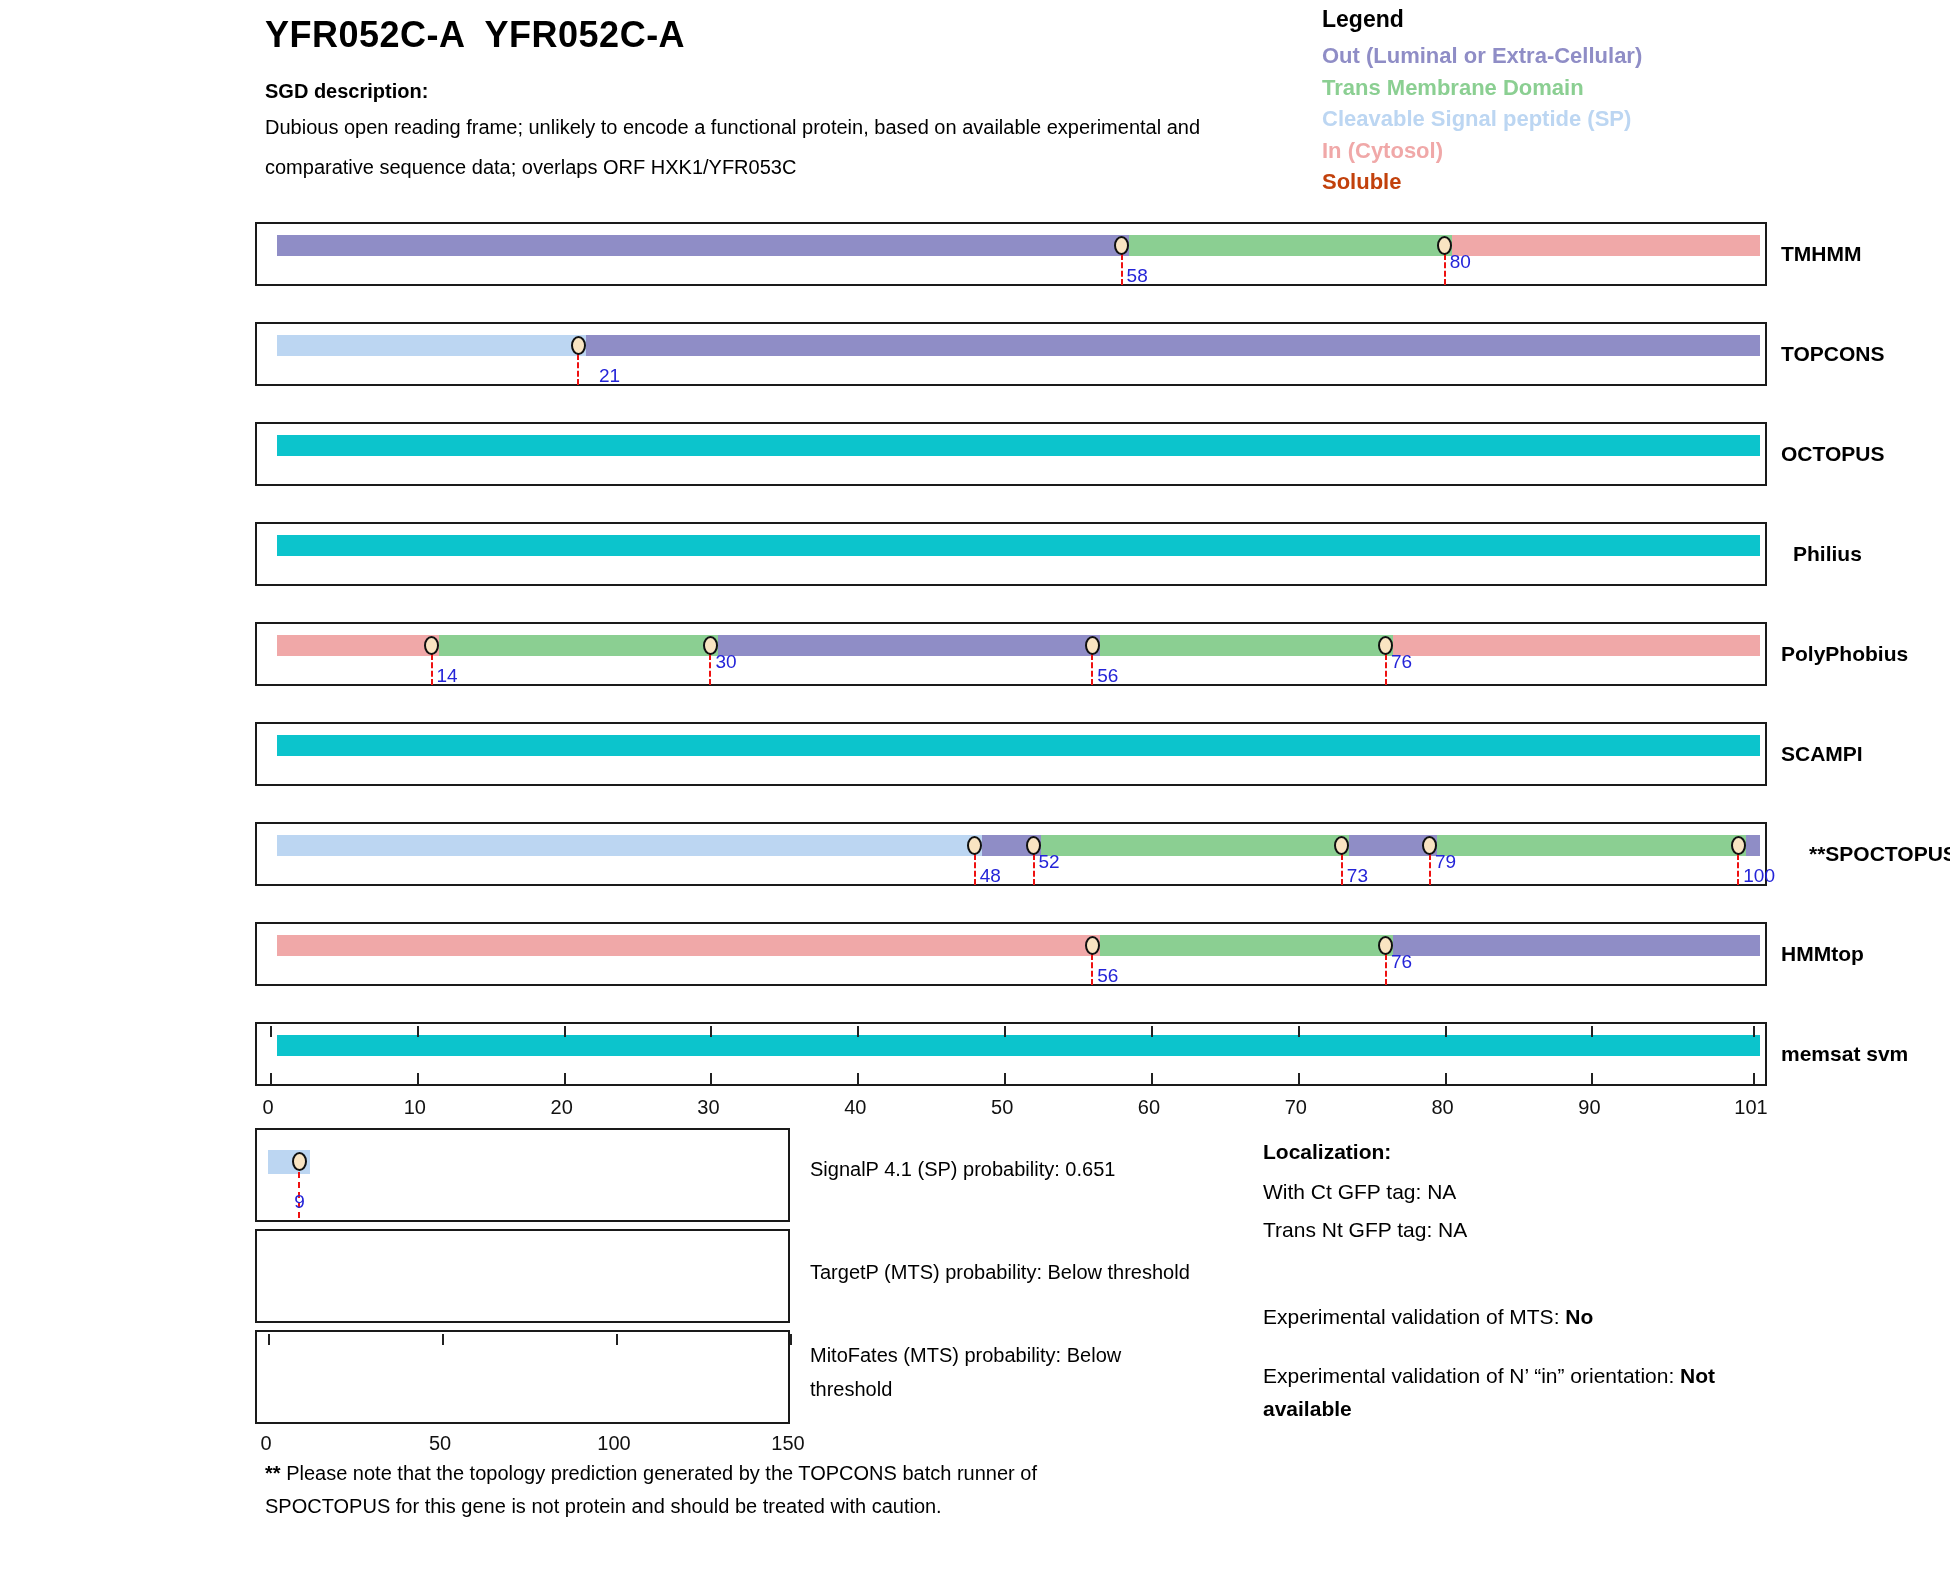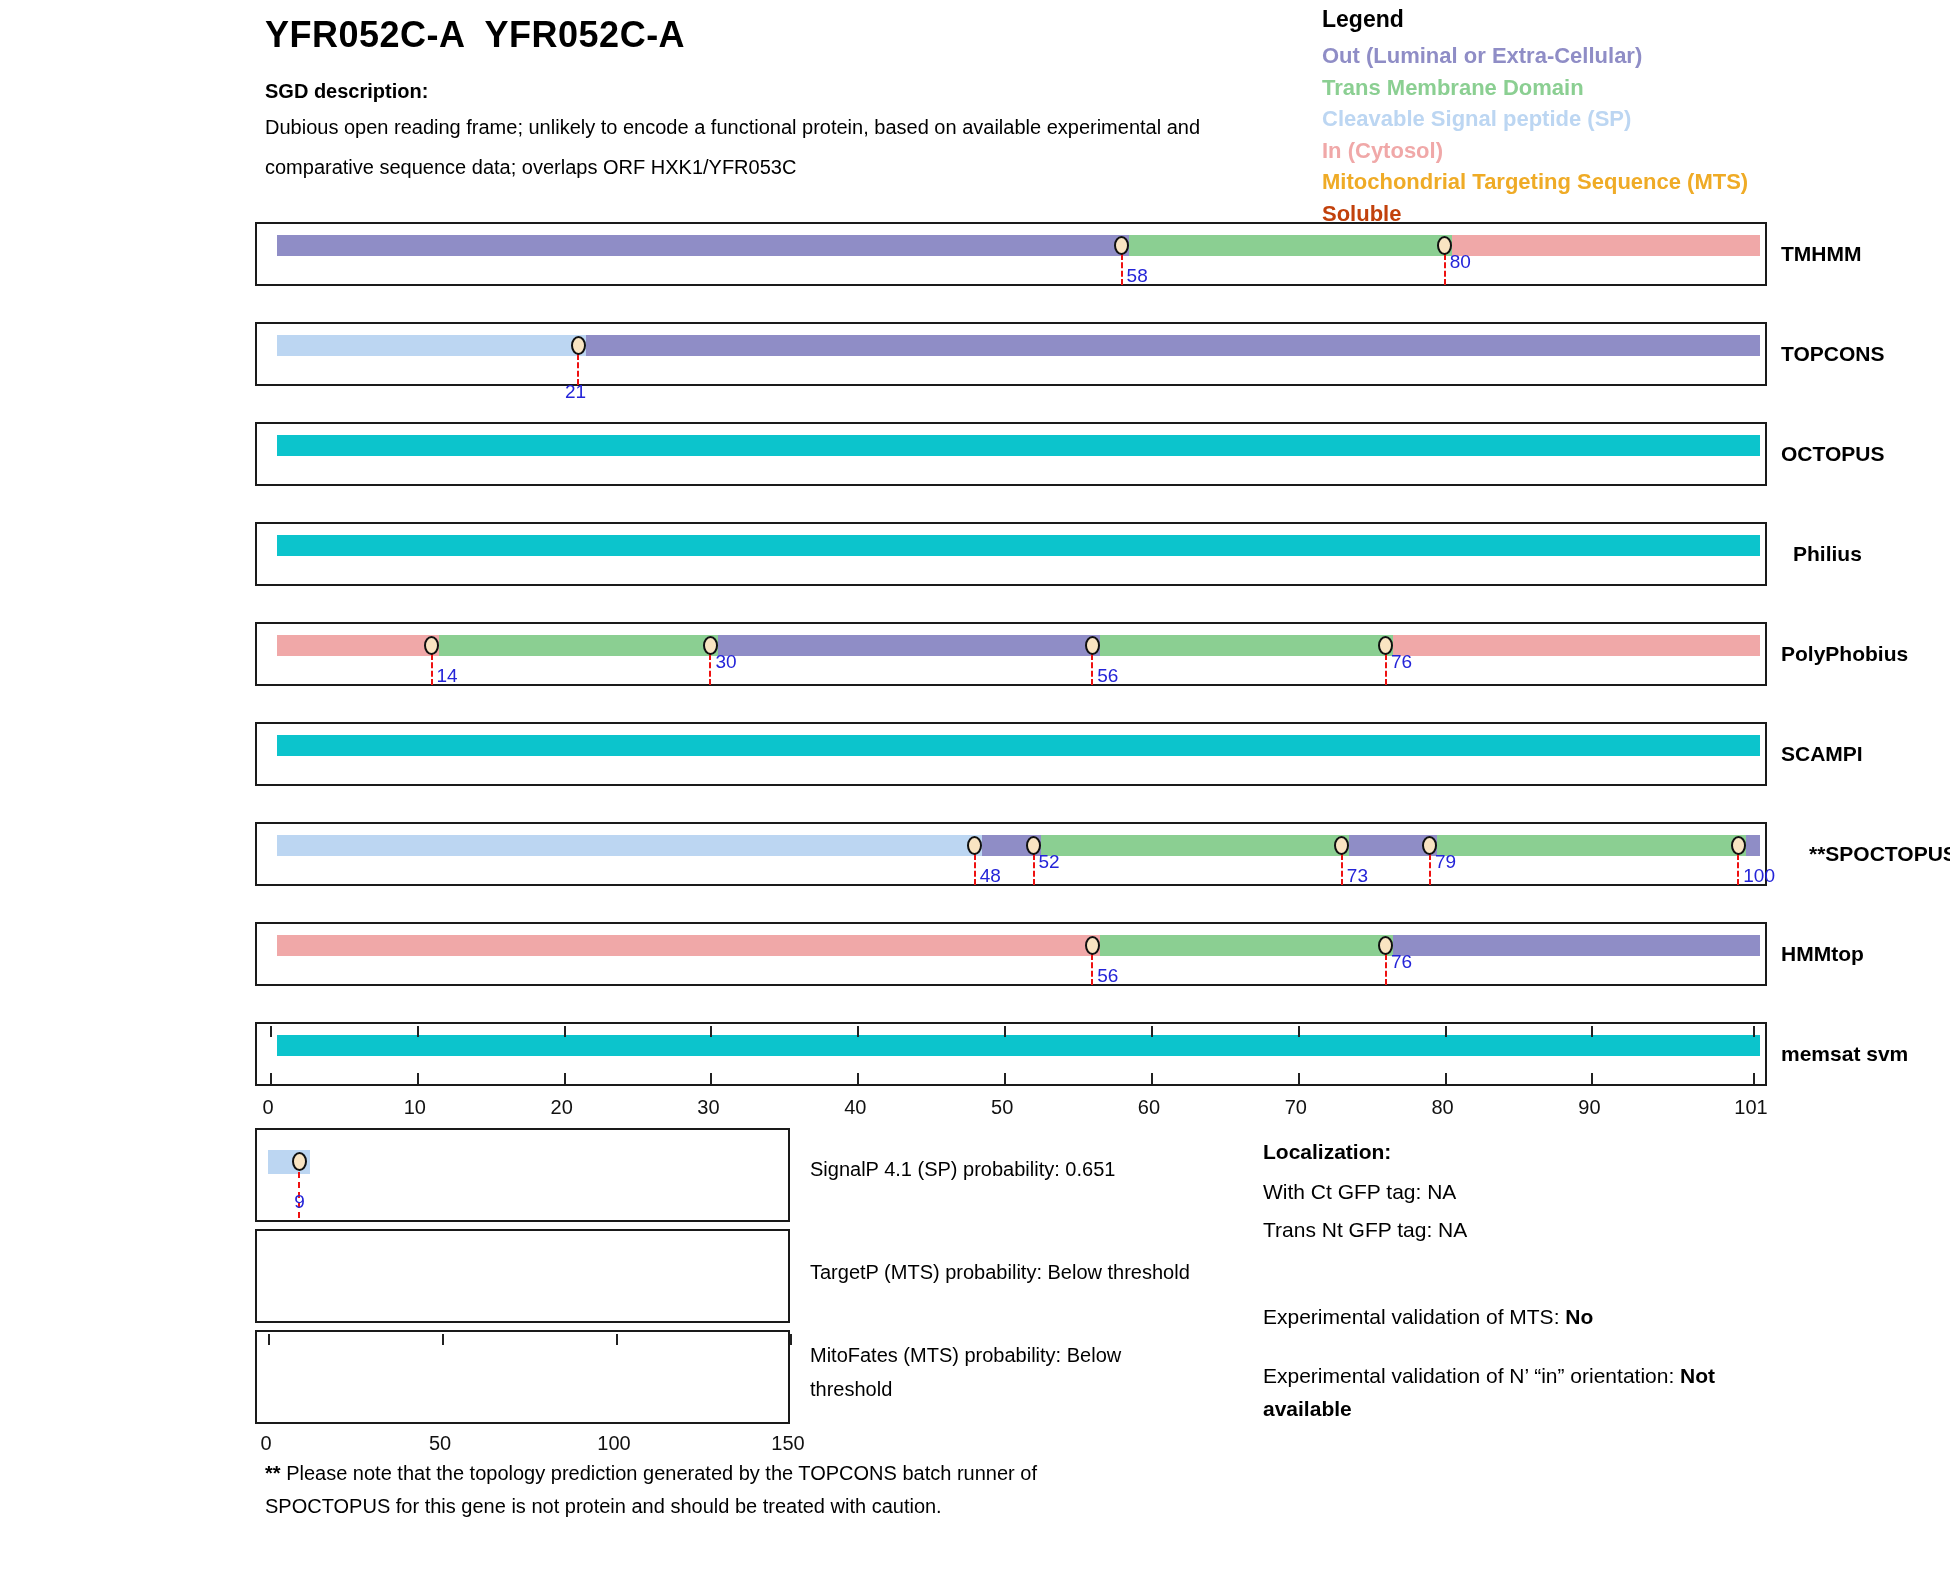--- a/index.html
+++ b/index.html
@@ -42,21 +42,20 @@
   <div class="desc1">Dubious open reading frame; unlikely to encode a functional protein, based on available experimental and</div>
   <div class="desc2">comparative sequence data; overlaps ORF HXK1/YFR053C</div>
 
   <div class="legend">
     <div class="legend-title">Legend</div>
     <div id="legend-items">
         <div class="legend-item" style="color: rgb(143, 141, 198);">Out (Luminal or Extra-Cellular)</div>
         <div class="legend-item" style="color: rgb(139, 207, 146);">Trans Membrane Domain</div>
         <div class="legend-item" style="color: rgb(188, 214, 242);">Cleavable Signal peptide (SP)</div>
         <div class="legend-item" style="color: rgb(240, 168, 168);">In (Cytosol)</div>
-        <div class="legend-item" style="color: rgb(239, 171, 38);">Mitochondrial Targeting Sequence (MTS)</div>
         <div class="legend-item" style="color: #c2410c;">Soluble</div>
       </div>
   </div>
 
   <div id="tracks">
       <div class="track-box" style="top: 222px;">
         <div class="seg" style="left: 20.3415px; width: 851.614px; background: rgb(143, 141, 198);"></div>
         <div class="seg" style="left: 871.956px; width: 323.026px; background: rgb(139, 207, 146);"></div>
         <div class="seg" style="left: 1194.98px; width: 308.343px; background: rgb(240, 168, 168);"></div>
         <div class="bline" style="left: 863.614px; top: 30px; height: 31px;"></div>
@@ -65,21 +64,21 @@
         <div class="bline" style="left: 1186.64px; top: 30px; height: 31px;"></div>
         <div class="bmarker" style="left: 1180.14px; top: 12px;"></div>
         <div class="blabel" style="left: 1192.64px; top: 28px;">80</div>
       </div>
       <div class="track-label" style="top: 242px;">TMHMM</div>
       <div class="track-box" style="top: 322px;">
         <div class="seg" style="left: 20.3415px; width: 308.343px; background: rgb(188, 214, 242);"></div>
         <div class="seg" style="left: 328.685px; width: 1174.64px; background: rgb(143, 141, 198);"></div>
         <div class="bline" style="left: 320.343px; top: 30px; height: 31px;"></div>
         <div class="bmarker" style="left: 313.843px; top: 12px;"></div>
-        <div class="blabel" style="left: 308px; top: 42px; margin-top: 16px;">21</div>
+        <div class="blabel" style="left: 342px; top: 42px;">21</div>
       </div>
       <div class="track-label" style="top: 342px;">TOPCONS</div>
       <div class="track-box" style="top: 422px;">
         <div class="seg" style="left: 20.3415px; width: 1482.98px; background: rgb(12, 196, 204);"></div>
       </div>
       <div class="track-label" style="top: 442px;">OCTOPUS</div>
       <div class="track-box" style="top: 522px;">
         <div class="seg" style="left: 20.3415px; width: 1482.98px; background: rgb(12, 196, 204);"></div>
       </div>
       <div class="track-label" style="top: 542px; margin-left: 12px;">Philius</div>

